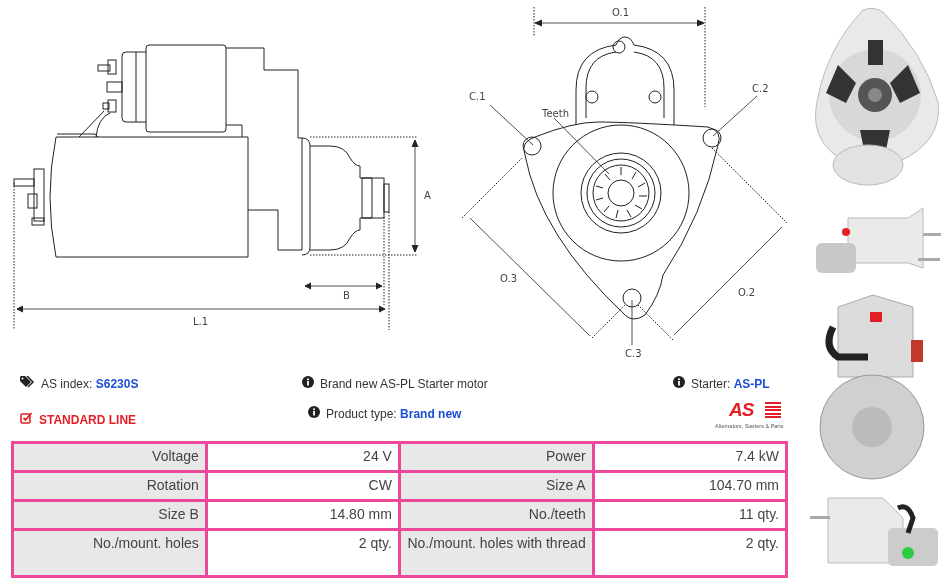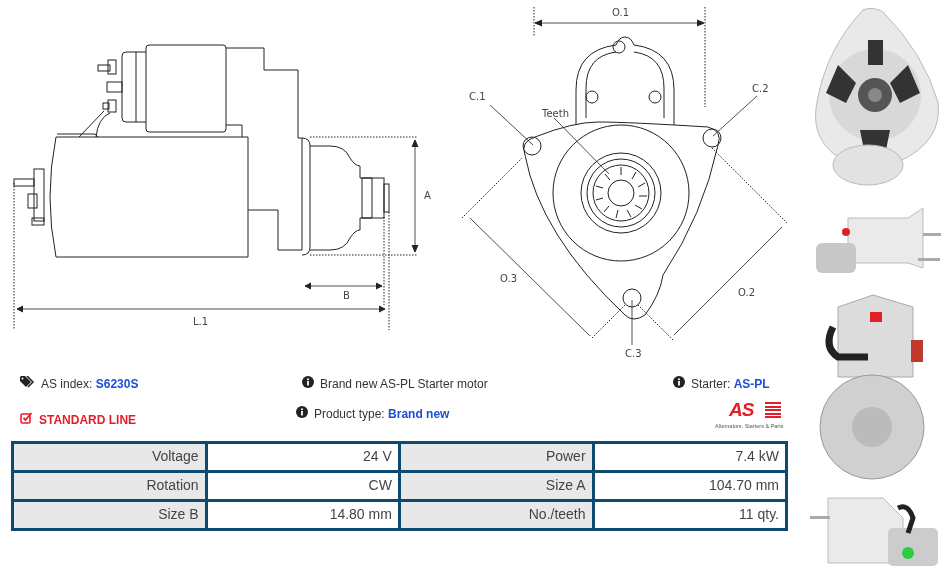--- a/index.html
+++ b/index.html
@@ -5,21 +5,21 @@
   html, body { margin:0; padding:0; background:#fff; }
   body { width:947px; height:580px; position:relative; overflow:hidden; font-family:"Liberation Sans", sans-serif; color:#333; }
   .abs { position:absolute; }
   .drawing { position:absolute; }
   .dimtxt { font-family:"DejaVu Sans", sans-serif; font-size:10px; fill:#444; }
   .info-line { position:absolute; font-size:12px; color:#333; white-space:nowrap; display:flex; align-items:center; }
   .info-line b { font-weight:bold; color:#1d4ed8; }
   .ico { display:inline-block; margin-right:6px; }
   .std { color:#e41e26; font-weight:bold;margin-top:6px; }
   table.specs { position:absolute; left:11px; top:441px; width:777px; border-collapse:collapse; font-size:14px; color:#444; }
-  table.specs td { border:3px solid #0c4a6e; padding:4px 6px 4px 6px; text-align:right; vertical-align:top; height:18px; }
+  table.specs td { border:3px solid #ec4899; padding:4px 6px 4px 6px; text-align:right; vertical-align:top; height:18px; }
   table.specs td.lbl { background:#e8e8e8; width:181px; }
   table.specs td.val { background:#fff; width:181px; }
   table.specs tr.tall td { height:36px; }
   .photo { position:absolute; left:808px; width:134px; }
 </style>
 </head>
 <body>
 
 <svg class="drawing" style="left:0;top:30px" width="440" height="300" viewBox="0 0 440 300" fill="none" stroke="#222" stroke-width="1">
 
@@ -146,21 +146,21 @@
 </div>
 
 <div class="info-line" style="left:302px;top:376px;">
   <span class="ico"><svg width="12" height="12" viewBox="0 0 12 12">
         <circle cx="6" cy="6" r="6" fill="#222"></circle>
         <rect x="5.1" y="5" width="1.8" height="4.5" fill="#fff"></rect>
         <circle cx="6" cy="3.2" r="1" fill="#fff"></circle>
       </svg></span>
   <span>Brand new AS-PL Starter motor</span>
 </div>
-<div class="info-line" style="left:296px;top:406px;">
+<div class="info-line" style="left:308px;top:406px;">
   <span class="ico"><svg width="12" height="12" viewBox="0 0 12 12">
         <circle cx="6" cy="6" r="6" fill="#222"></circle>
         <rect x="5.1" y="5" width="1.8" height="4.5" fill="#fff"></rect>
         <circle cx="6" cy="3.2" r="1" fill="#fff"></circle>
       </svg></span>
   <span>Product type:</span>&nbsp;<b>Brand new</b>
 </div>
 <div class="info-line" style="left:673px;top:376px;">
   <span class="ico"><svg width="12" height="12" viewBox="0 0 12 12">
         <circle cx="6" cy="6" r="6" fill="#222"></circle>
@@ -189,14 +189,20 @@
       <td class="val">CW</td>
       <td class="lbl">Size A</td>
       <td class="val">104.70 mm</td>
     </tr>
     <tr>
       <td class="lbl">Size B</td>
       <td class="val">14.80 mm</td>
       <td class="lbl">No./teeth</td>
       <td class="val">11 qty.</td>
     </tr>
+    <tr class="tall">
+      <td class="lbl">No./mount. holes</td>
+      <td class="val">2 qty.</td>
+      <td class="lbl">No./mount. holes with thread</td>
+      <td class="val">2 qty.</td>
+    </tr>
   </tbody>
 </table>
 
 </body></html>

